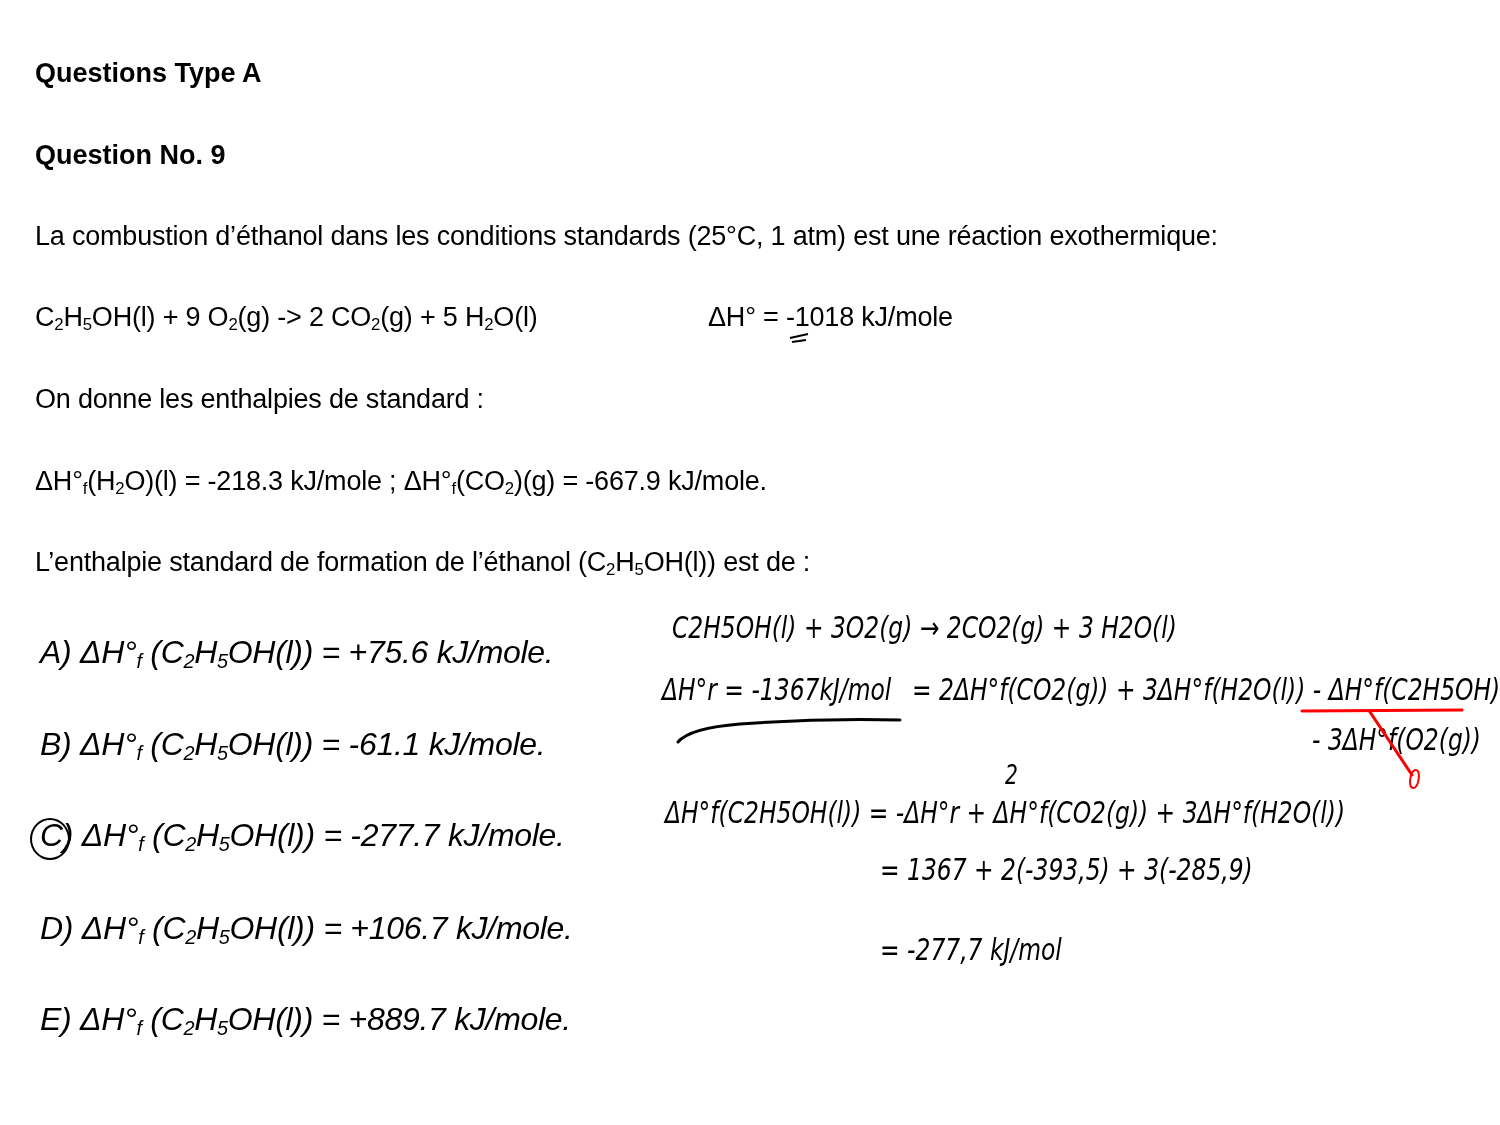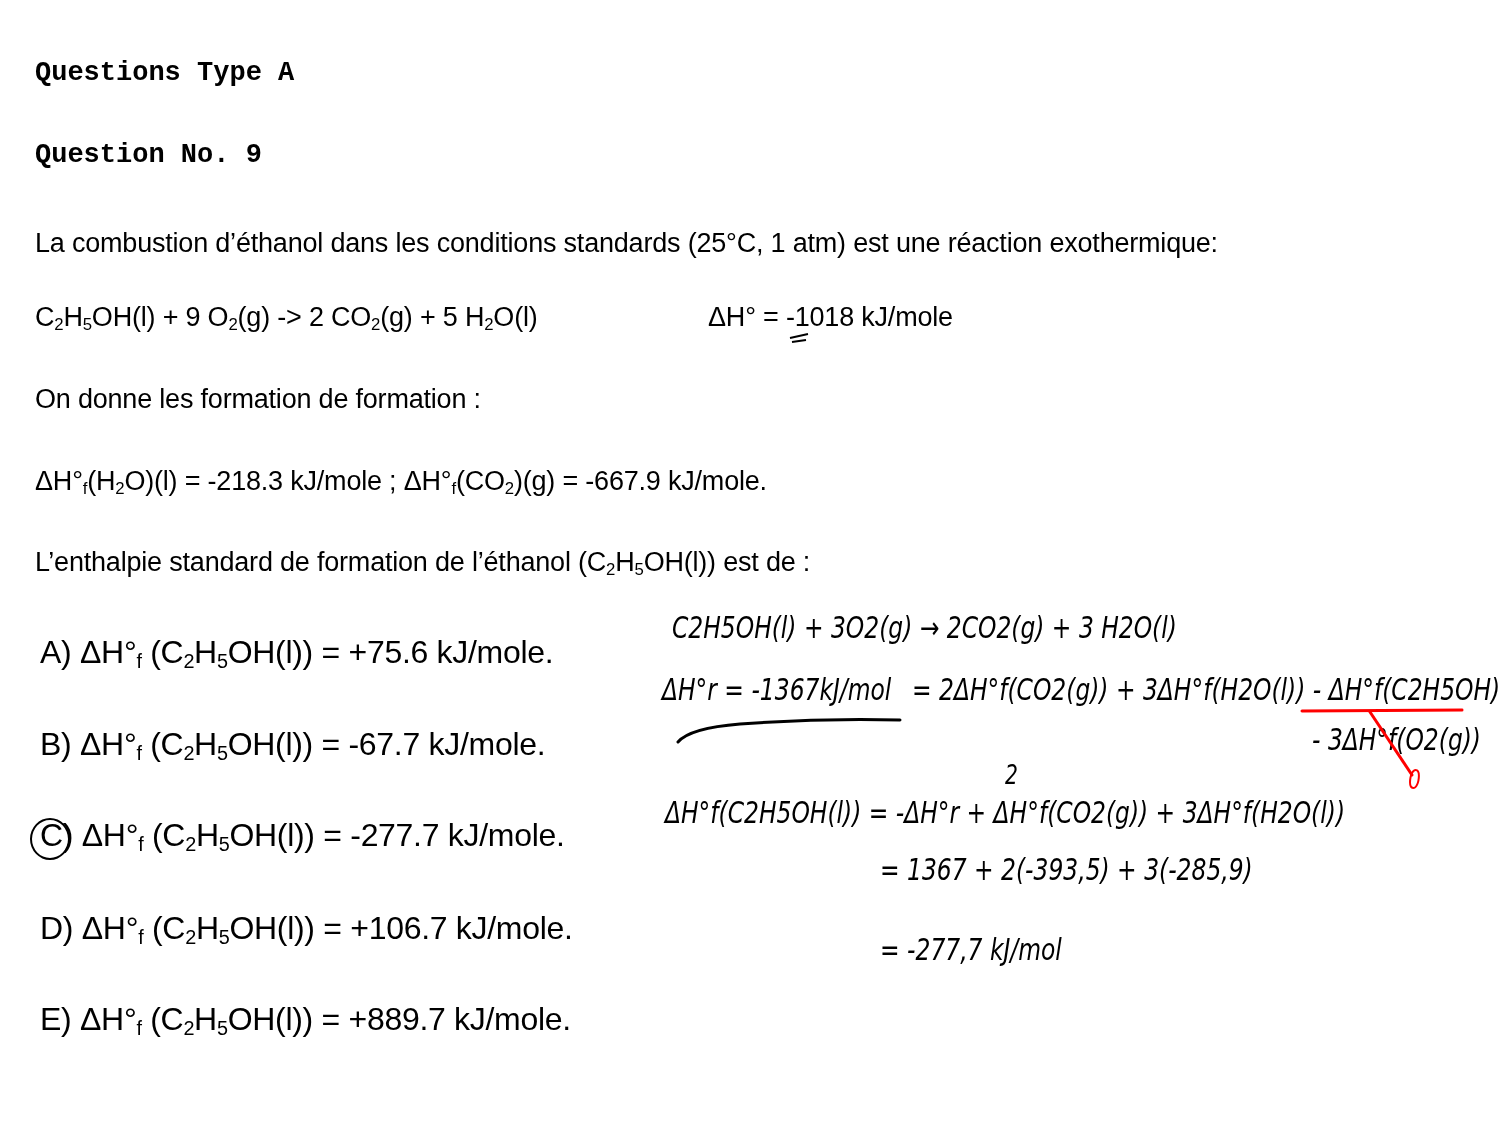--- a/index.html
+++ b/index.html
@@ -1,57 +1,57 @@
 <!DOCTYPE html>
 <html><head>
 <meta charset="utf-8">
 <style>
   html, body { margin: 0; padding: 0; background: #ffffff; }
   body { width: 1500px; height: 1125px; position: relative; overflow: hidden;
          font-family: "Liberation Sans", sans-serif; color: #000; }
   .line { position: absolute; white-space: nowrap; }
-  .h { font-weight: bold; font-size: 27px; left: 35px; font-family: Liberation Mono, monospace; }
+  .h { font-weight: bold; font-size: 27px; left: 35px; }
   .p { font-size: 27px; left: 35px; letter-spacing: -0.2px; }
-  .opt { font-size: 32px; left: 40px; letter-spacing: -0.3px; }
+  .opt { font-size: 32px; left: 40px; letter-spacing: -0.3px; font-style: italic; }
   sub { font-size: 0.62em; vertical-align: -0.25em; line-height: 0; }
   .hw { position: absolute; font-family: "DejaVu Sans", sans-serif; font-size: 30px;
         color: #000; white-space: nowrap; transform: scaleX(0.78); transform-origin: left center;
         font-style: italic; }
   svg.ink { position: absolute; left: 0; top: 0; pointer-events: none; }
   .circ { position: absolute; left: 30px; top: 818px; width: 40px; height: 42px;
           border: 2.5px solid #000; border-radius: 50%; box-sizing: border-box; }
 </style>
 </head>
 <body>
 
 <div class="line h" style="top:58px">Questions Type A</div>
 <div class="line h" style="top:140px">Question No. 9</div>
 
-<div class="line p" style="top:228px">La combustion d’éthanol dans les conditions standards (25°C, 1 atm) est une réaction exothermique:</div>
+<div class="line p" style="top:221px">La combustion d’éthanol dans les conditions standards (25°C, 1 atm) est une réaction exothermique:</div>
 
 <div class="line p" style="top:302px">
   <span>C</span><sub>2</sub><span>H</span><sub>5</sub><span>OH(l) + 9 O</span><sub>2</sub><span>(g) -&gt; 2 CO</span><sub>2</sub><span>(g) + 5 H</span><sub>2</sub><span>O(l)</span>
 </div>
 <div class="line p" style="top:302px; left:708px">ΔH° = -1018 kJ/mole</div>
 
-<div class="line p" style="top:384px">On donne les formation de formation :</div>
+<div class="line p" style="top:384px">On donne les enthalpies de standard :</div>
 
 <div class="line p" style="top:466px">
   <span>ΔH°</span><sub>f</sub><span>(H</span><sub>2</sub><span>O)(l) = -218.3 kJ/mole ; ΔH°</span><sub>f</sub><span>(CO</span><sub>2</sub><span>)(g) = -667.9 kJ/mole.</span>
 </div>
 
 <div class="line p" style="top:547px">
   <span>L’enthalpie standard de formation de l’éthanol (C</span><sub>2</sub><span>H</span><sub>5</sub><span>OH(l)) est de :</span>
 </div>
 
 <div class="line opt" style="top:634px">
   <span>A)</span> <span>ΔH°</span><sub>f</sub><span> (C</span><sub>2</sub><span>H</span><sub>5</sub><span>OH(l)) = +75.6 kJ/mole.</span>
 </div>
 <div class="line opt" style="top:726px">
-  <span>B)</span> <span>ΔH°</span><sub>f</sub><span> (C</span><sub>2</sub><span>H</span><sub>5</sub><span>OH(l)) = -67.7 kJ/mole.</span>
+  <span>B)</span> <span>ΔH°</span><sub>f</sub><span> (C</span><sub>2</sub><span>H</span><sub>5</sub><span>OH(l)) = -61.1 kJ/mole.</span>
 </div>
 <div class="circ"></div>
 <div class="line opt" style="top:817px">
   <span>C)</span> <span>ΔH°</span><sub>f</sub><span> (C</span><sub>2</sub><span>H</span><sub>5</sub><span>OH(l)) = -277.7 kJ/mole.</span>
 </div>
 <div class="line opt" style="top:910px">
   <span>D)</span> <span>ΔH°</span><sub>f</sub><span> (C</span><sub>2</sub><span>H</span><sub>5</sub><span>OH(l)) = +106.7 kJ/mole.</span>
 </div>
 <div class="line opt" style="top:1001px">
   <span>E)</span> <span>ΔH°</span><sub>f</sub><span> (C</span><sub>2</sub><span>H</span><sub>5</sub><span>OH(l)) = +889.7 kJ/mole.</span>

